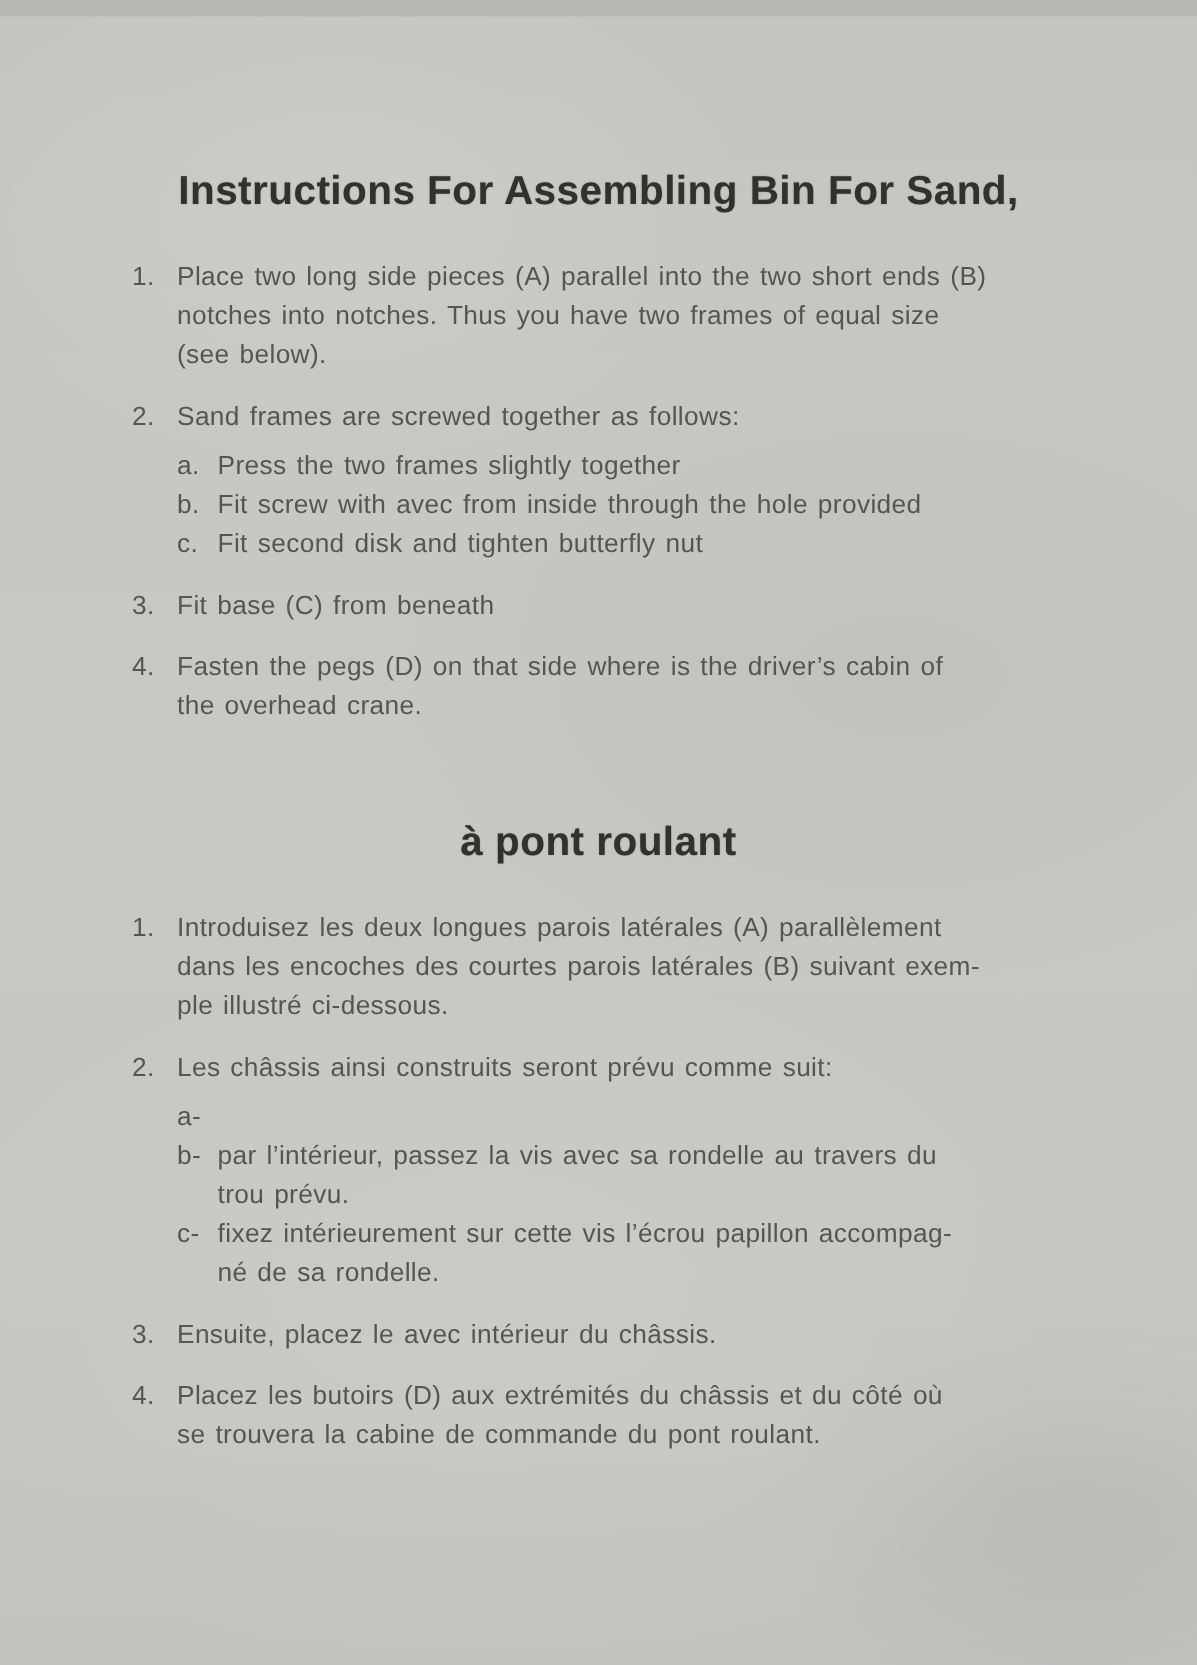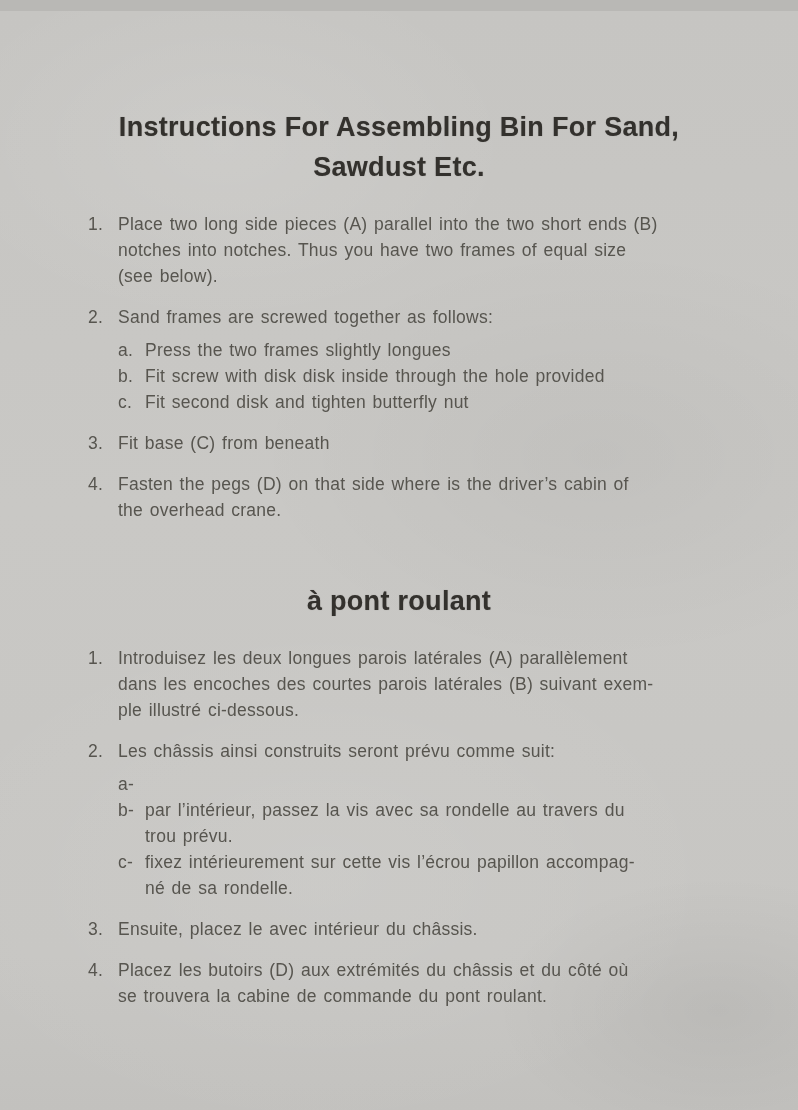--- a/index.html
+++ b/index.html
@@ -76,44 +76,43 @@
   }
 </style>
 </head>
 <body>
 
 <div class="page">
   <div class="content">
 
     <div class="doc-title">
       <div>Instructions For Assembling Bin For Sand,</div>
-      <div>Sawdust Etc.</div>
     </div>
 
     <div class="list">
 
       <div class="item">
         <span class="num">1.</span>
         <span class="text lines">Place two long side pieces (A) parallel into the two short ends (B)
 notches into notches. Thus you have two frames of equal size
 (see below).</span>
       </div>
 
       <div class="item">
         <span class="num">2.</span>
         <div class="text">
           <div class="lines">Sand frames are screwed together as follows:</div>
           <div class="sublist">
             <div class="subitem">
               <span class="subnum">a.</span>
-              <span class="lines">Press the two frames slightly longues</span>
+              <span class="lines">Press the two frames slightly together</span>
             </div>
             <div class="subitem">
               <span class="subnum">b.</span>
-              <span class="lines">Fit screw with disk disk inside through the hole provided</span>
+              <span class="lines">Fit screw with avec from inside through the hole provided</span>
             </div>
             <div class="subitem">
               <span class="subnum">c.</span>
               <span class="lines">Fit second disk and tighten butterfly nut</span>
             </div>
           </div>
         </div>
       </div>
 
       <div class="item">

